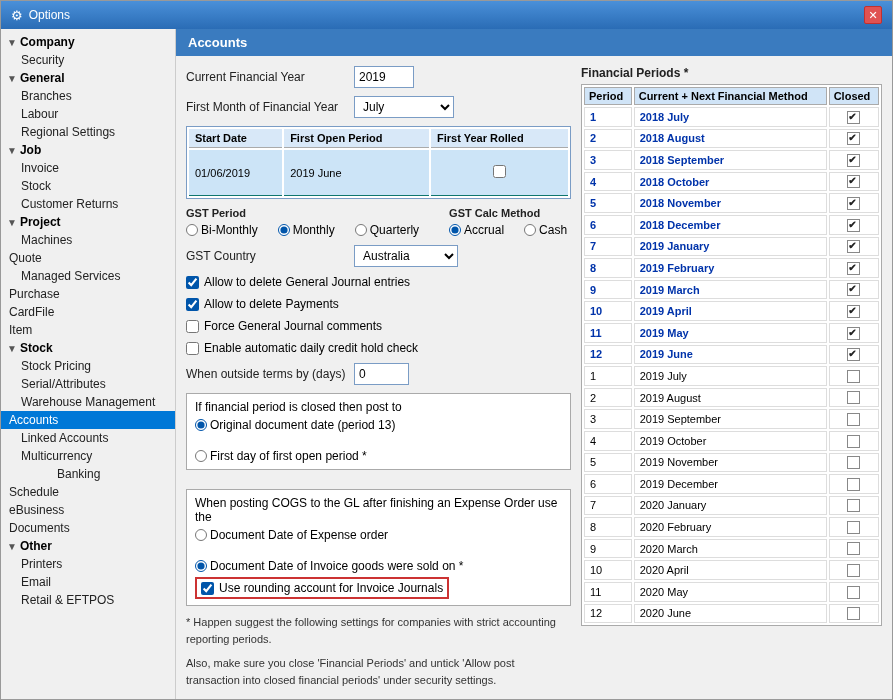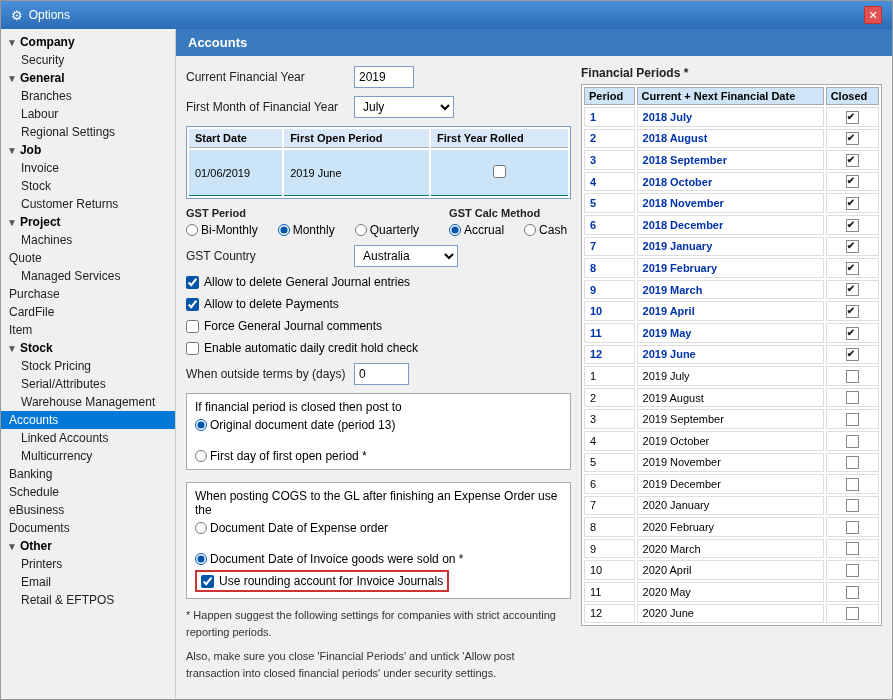--- a/index.html
+++ b/index.html
@@ -263,21 +263,21 @@
       width: 12px; height: 12px; cursor: pointer;
       accent-color: #0055aa;
     }
 
     .section-box {
       border: 1px solid #aaa;
       padding: 6px 8px;
       background: white;
     }
 
-    .cogs-section { margin-top: 4px; }
+    .cogs-section { margin-top: 11px; }
 
     input[type="radio"] { accent-color: #0055aa; }
     input[type="checkbox"] { accent-color: #0055aa; }
   </style>
 </head>
 <body>
 
 <div class="window">
 
   <div class="title-bar">
@@ -330,21 +330,21 @@
         <span>Stock</span>
       </div>
       <div class="sidebar-item sidebar-child">Stock Pricing</div>
       <div class="sidebar-item sidebar-child">Serial/Attributes</div>
       <div class="sidebar-item sidebar-child">Warehouse Management</div>
 
       <div class="sidebar-item selected" style="padding-left:8px;">Accounts</div>
       <div class="sidebar-item sidebar-child">Linked Accounts</div>
       <div class="sidebar-item sidebar-child">Multicurrency</div>
 
-      <div class="sidebar-item" style="padding-left:8px;">Banking</div>
+      <div class="sidebar-item" style="padding-left:8px;margin-left:48px;">Banking</div>
       <div class="sidebar-item" style="padding-left:8px;">Schedule</div>
       <div class="sidebar-item" style="padding-left:8px;">eBusiness</div>
       <div class="sidebar-item" style="padding-left:8px;">Documents</div>
 
       <div class="sidebar-group-label">
         <span class="tree-arrow">▼</span>
         <span>Other</span>
       </div>
       <div class="sidebar-item sidebar-child">Printers</div>
       <div class="sidebar-item sidebar-child">Email</div>
@@ -480,21 +480,21 @@
             Also, make sure you close 'Financial Periods' and untick 'Allow post transaction into closed financial periods' under security settings.
           </div>
         </div>
 
         <div class="right-panel">
           <div class="financial-periods-title">Financial Periods *</div>
           <table class="periods-table">
             <thead>
               <tr>
                 <th>Period</th>
-                <th>Current + Next Financial Date</th>
+                <th>Current + Next Financial Method</th>
                 <th>Closed</th>
               </tr>
             </thead>
             <tbody id="periods-tbody">
             <tr class="highlighted">
                   <td>1</td>
                   <td>2018 July</td>
                   <td class="cb-cell"><span class="mini-checkbox checked"></span></td>
                 </tr>
                 <tr class="highlighted">

